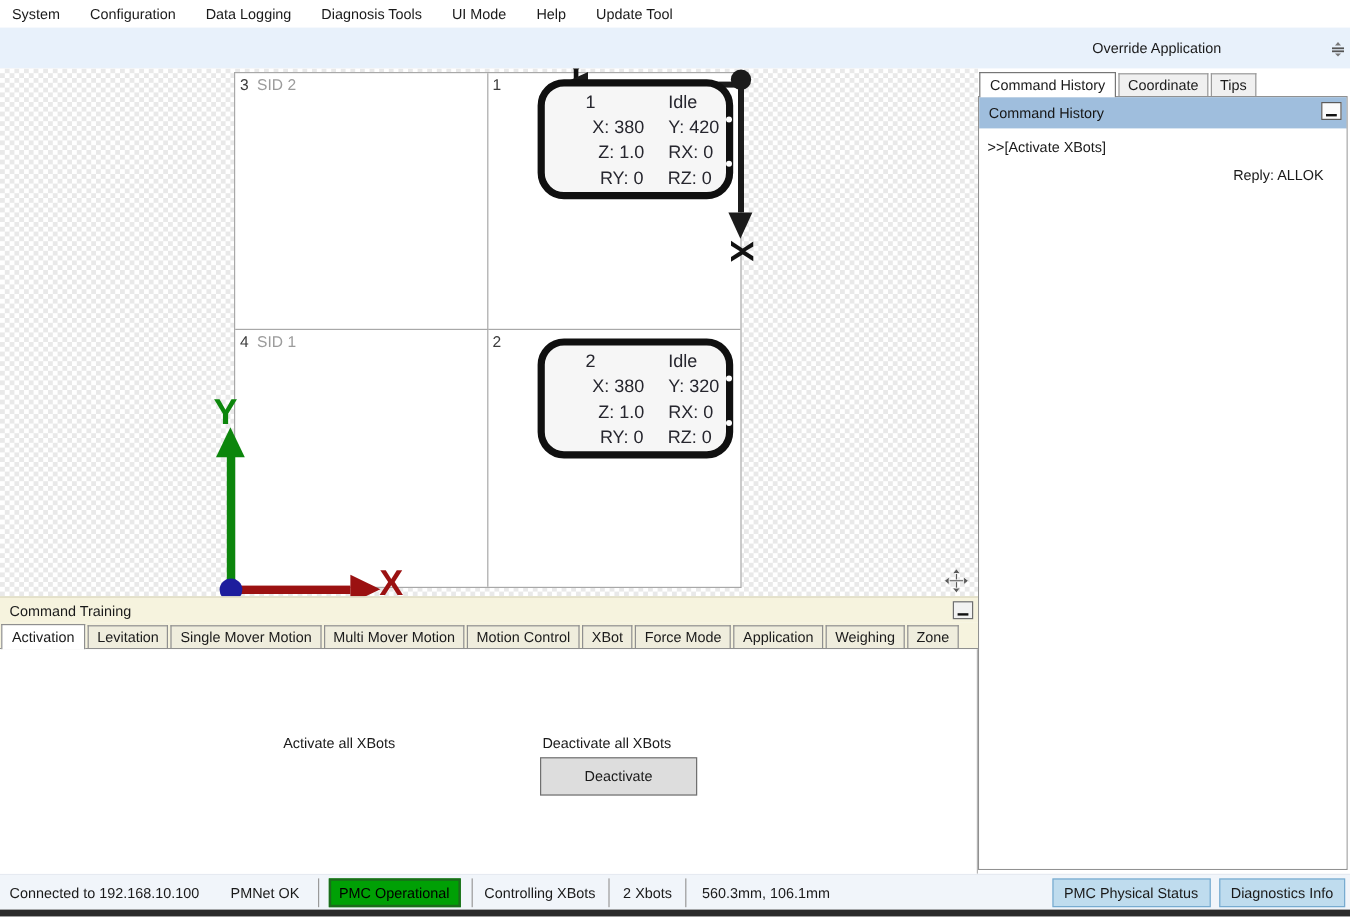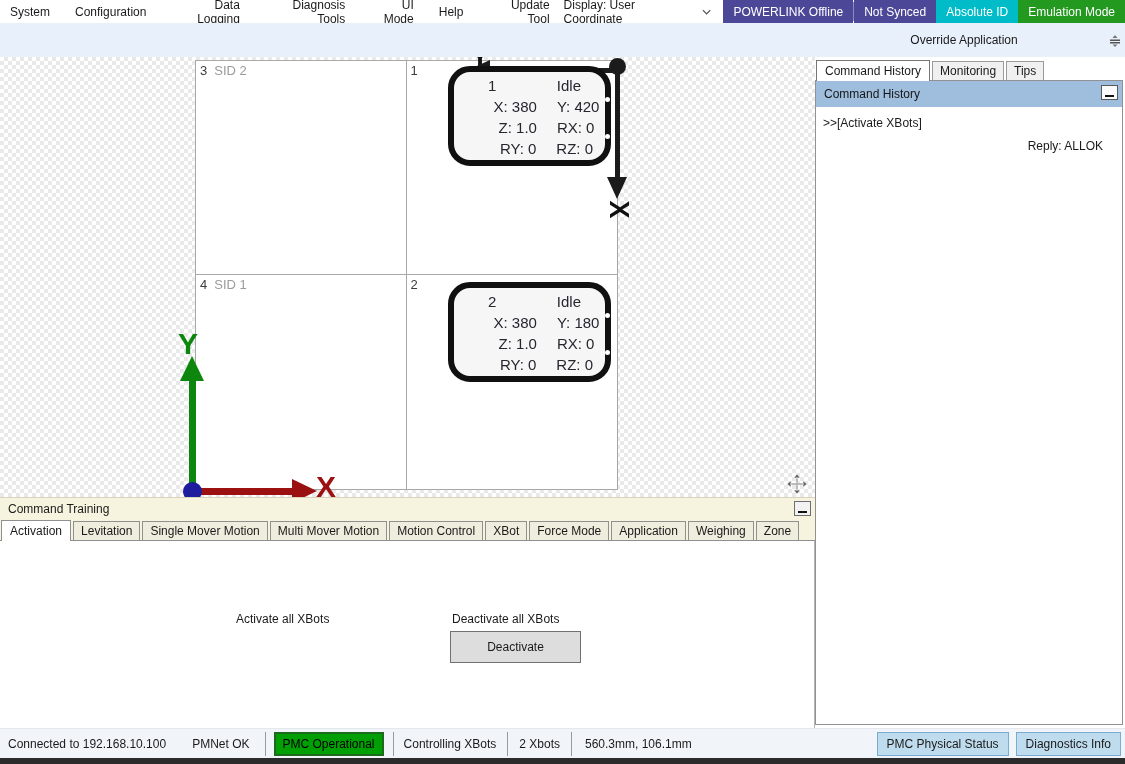--- a/index.html
+++ b/index.html
@@ -132,33 +132,20 @@
   <div class="menubar">
     <div class="menu-items">
       <span class="menu-item">System</span>
       <span class="menu-item">Configuration</span>
       <span class="menu-item">Data Logging</span>
       <span class="menu-item">Diagnosis Tools</span>
       <span class="menu-item">UI Mode</span>
       <span class="menu-item">Help</span>
       <span class="menu-item">Update Tool</span>
     </div>
-    <div class="menubar-right">
-      <div class="display-select">
-        <span>Display: User Coordinate</span>
-        <svg class="chevron" viewBox="0 0 10 6">
-          <polyline points="1,1 5,5 9,1" fill="none" stroke="#555" stroke-width="1.4"></polyline>
-        </svg>
-      </div>
-      <div class="chip purple">POWERLINK Offline</div>
-      <div class="chip-sep"></div>
-      <div class="chip purple">Not Synced</div>
-      <div class="chip cyan">Absolute ID</div>
-      <div class="chip green">Emulation Mode</div>
-    </div>
   </div>
 
   <div class="toolbar">
     <div class="override-btn">Override Application</div>
     <svg class="splitter-icon" viewBox="0 0 12 13">
       <polygon points="6,0 3.5,3 8.5,3" fill="#777"></polygon>
       <rect x="1" y="4.5" width="10" height="1.5" fill="#555"></rect>
       <rect x="1" y="7" width="10" height="1.5" fill="#555"></rect>
       <polygon points="6,12 3.5,9.5 8.5,9.5" fill="#777"></polygon>
     </svg>
@@ -224,21 +211,21 @@
           <div class="pip p2"></div>
         </div>
 
         <div class="xbot" id="xbot2">
           <div class="xbot-row1">
             <span>2</span>
             <span>Idle</span>
           </div>
           <div class="xbot-row">
             <span>X: 380</span>
-            <span>Y: 180</span>
+            <span>Y: 320</span>
           </div>
           <div class="xbot-row">
             <span>Z: 1.0</span>
             <span>RX: 0</span>
           </div>
           <div class="xbot-row">
             <span>RY: 0</span>
             <span>RZ: 0</span>
           </div>
           <div class="pip p1"></div>
@@ -288,21 +275,21 @@
           <div class="group-label" id="lbl-activate">Activate all XBots</div>
           <div class="group-label" id="lbl-deactivate">Deactivate all XBots</div>
           <div class="wbtn" id="btn-deactivate">Deactivate</div>
         </div>
       </div>
     </div>
 
     <div class="right-panel">
       <div class="rp-tabs">
         <div class="tab active">Command History</div>
-        <div class="tab">Monitoring</div>
+        <div class="tab">Coordinate</div>
         <div class="tab">Tips</div>
       </div>
       <div class="rp-box">
         <div class="rp-header">
           <span>Command History</span>
           <div class="minus-btn">
             <div class="dash"></div>
           </div>
         </div>
         <div class="rp-content">

